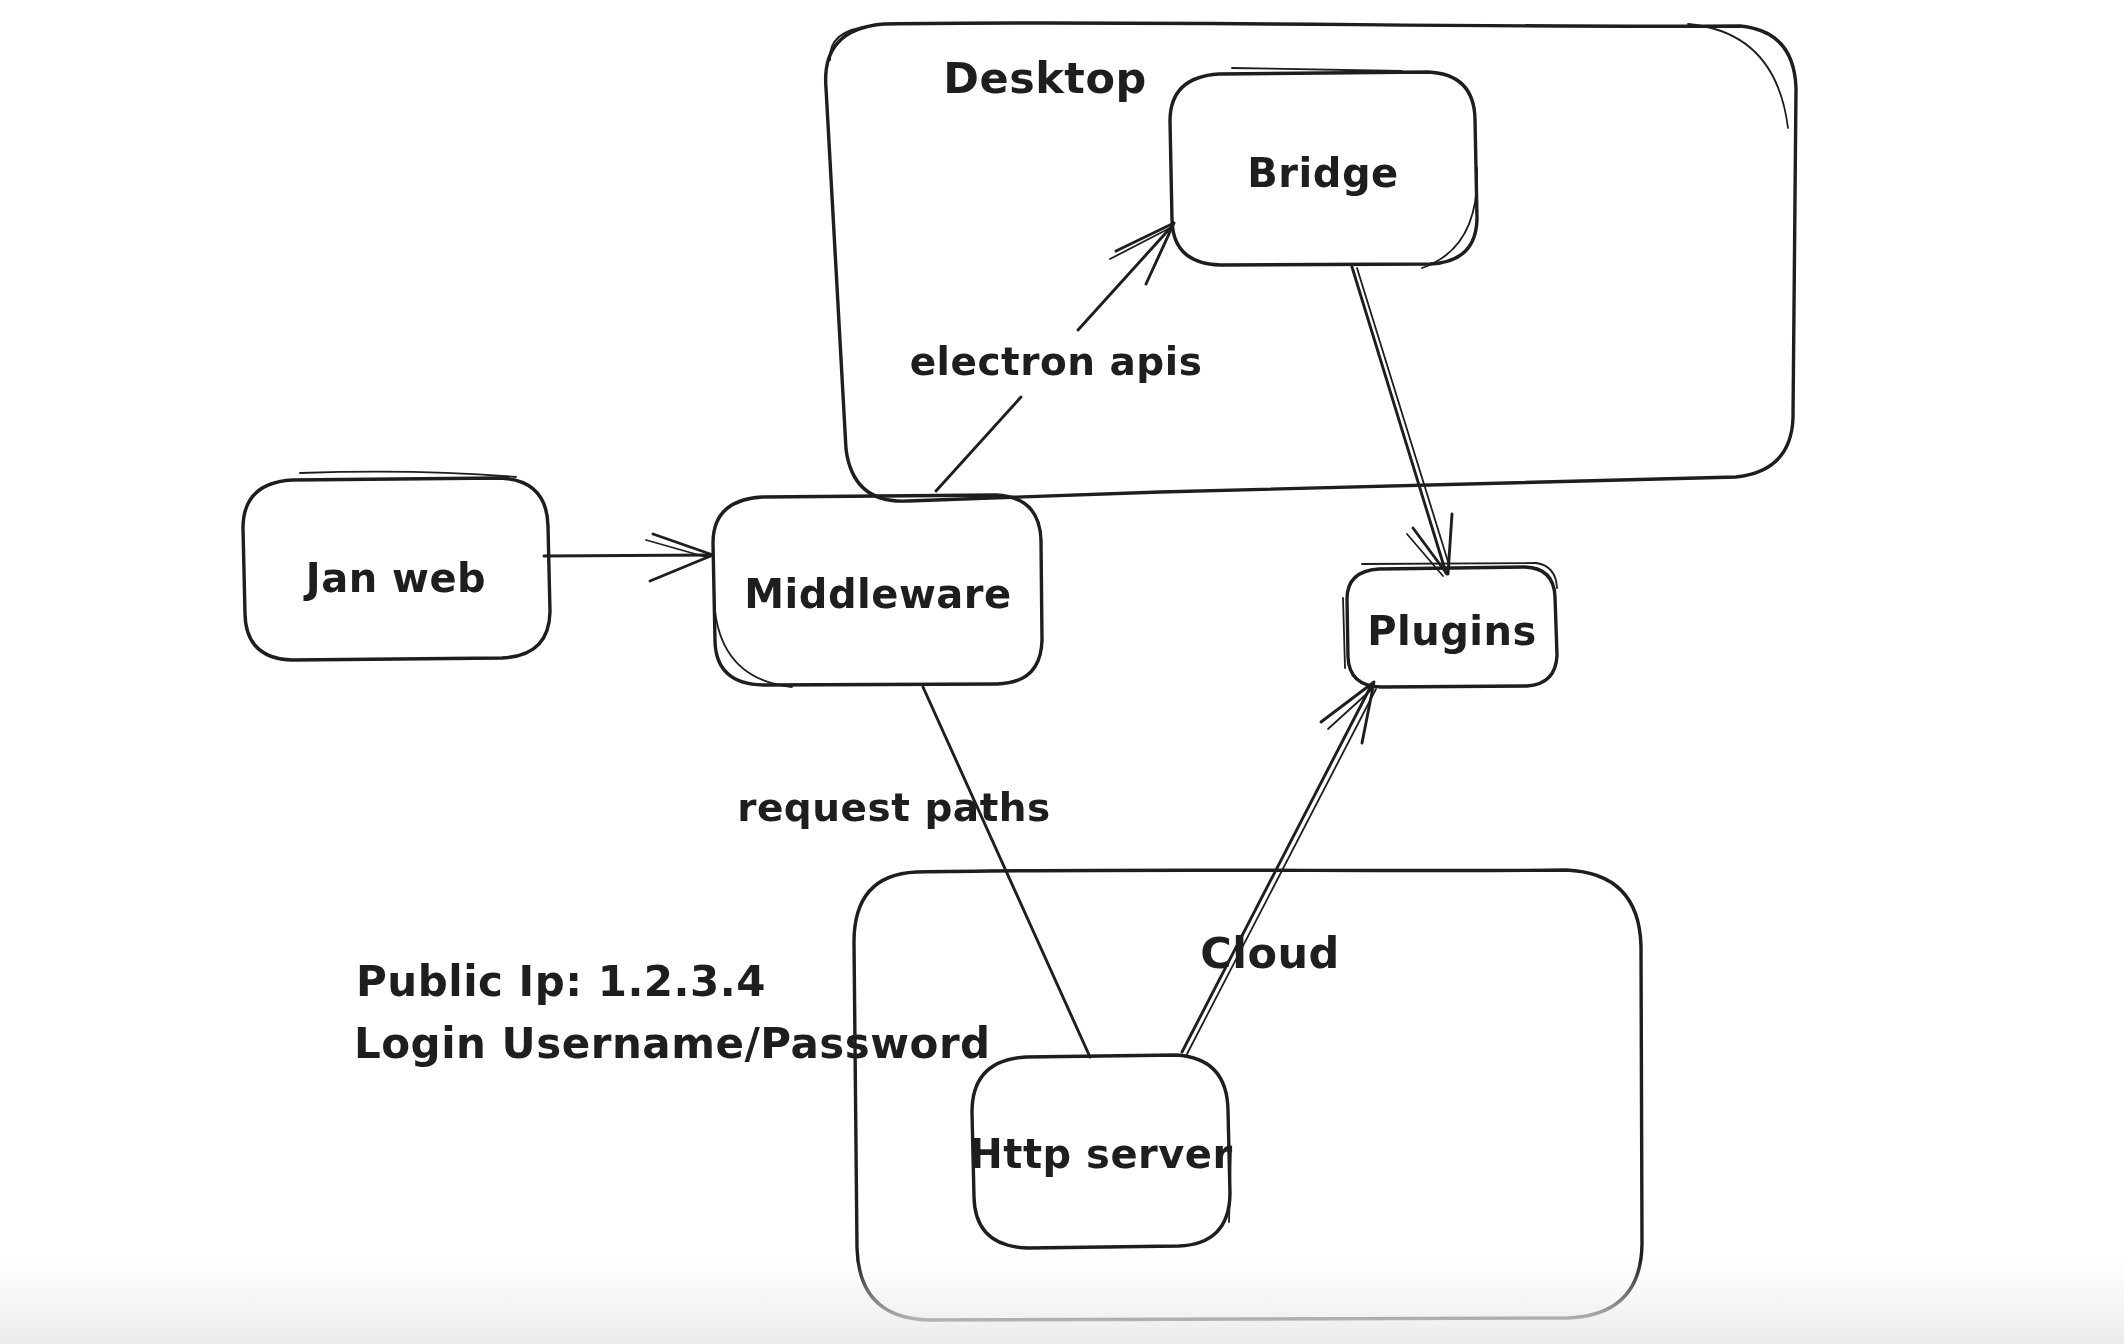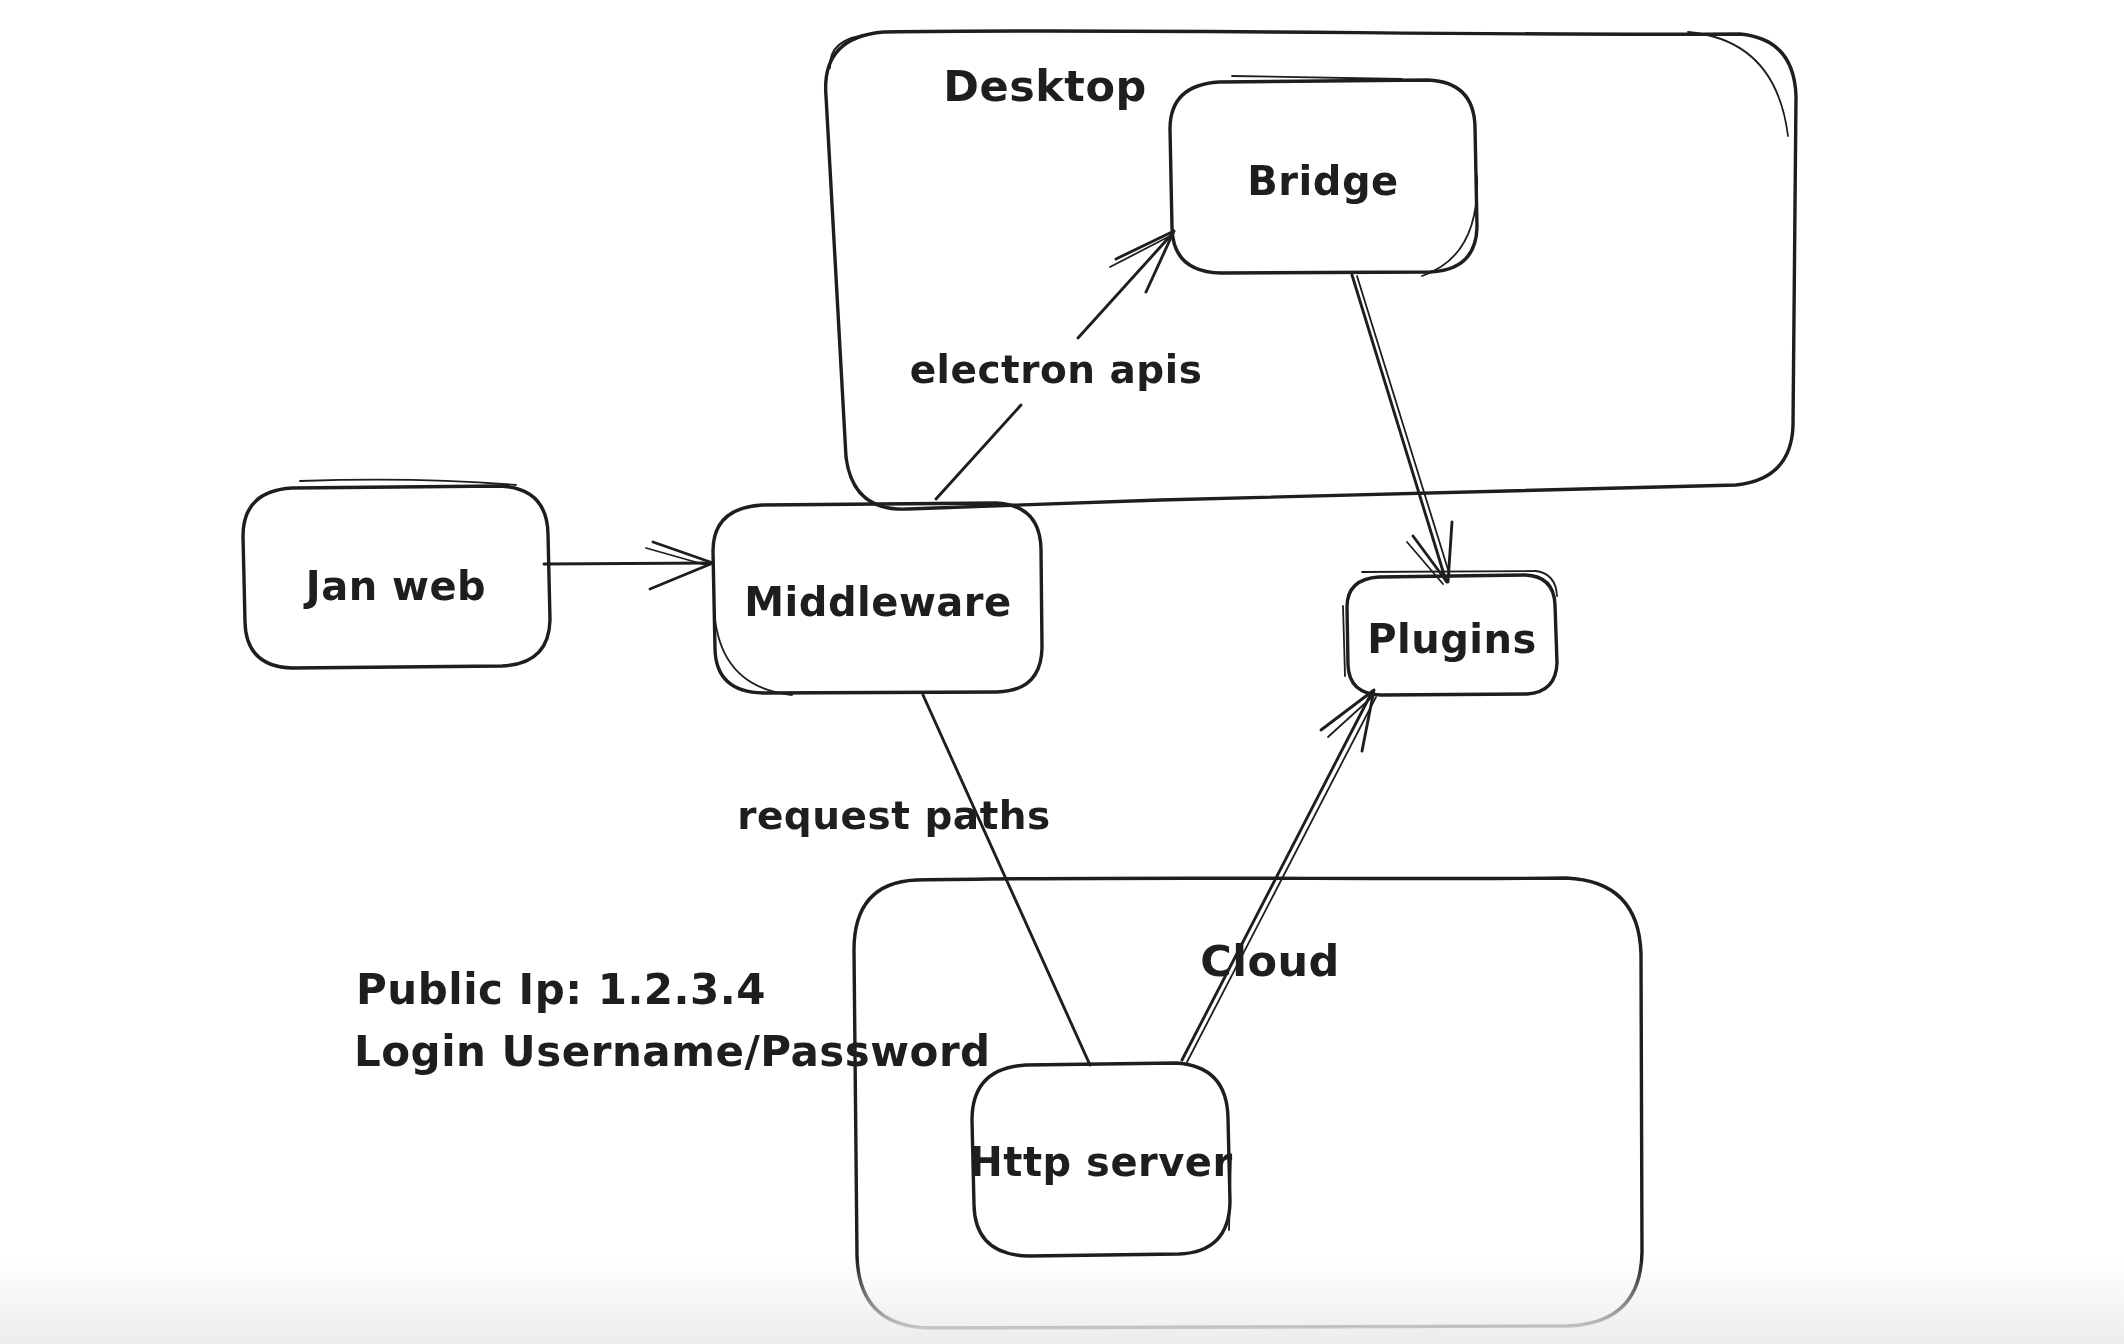--- a/index.html
+++ b/index.html
@@ -3,21 +3,21 @@
 <meta charset="utf-8">
 <style>
   html,body{margin:0;padding:0;}
   body{
     width:2124px;height:1344px;
     background:#ffffff;
     overflow:hidden;
     position:relative;
     font-family:"DejaVu Sans", sans-serif;
   }
-  .canvas-wrap{position:absolute;inset:0;margin-top:8px;}
+  .canvas-wrap{position:absolute;inset:0;}
   svg{position:absolute;left:0;top:0;}
   .shape{
     fill:none;stroke:#1e1e1e;stroke-width:3.4;
     stroke-linecap:round;stroke-linejoin:round;
   }
   .echo{
     fill:none;stroke:#1e1e1e;stroke-width:1.8;
     stroke-linecap:round;
   }
   .arrow{

